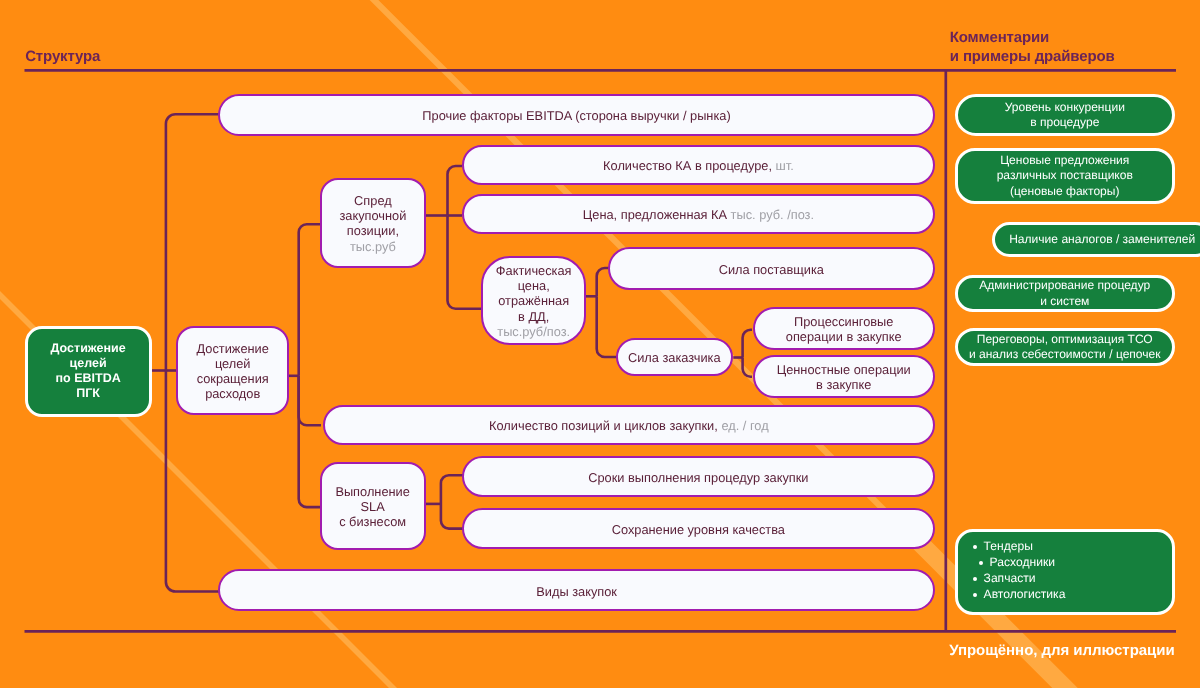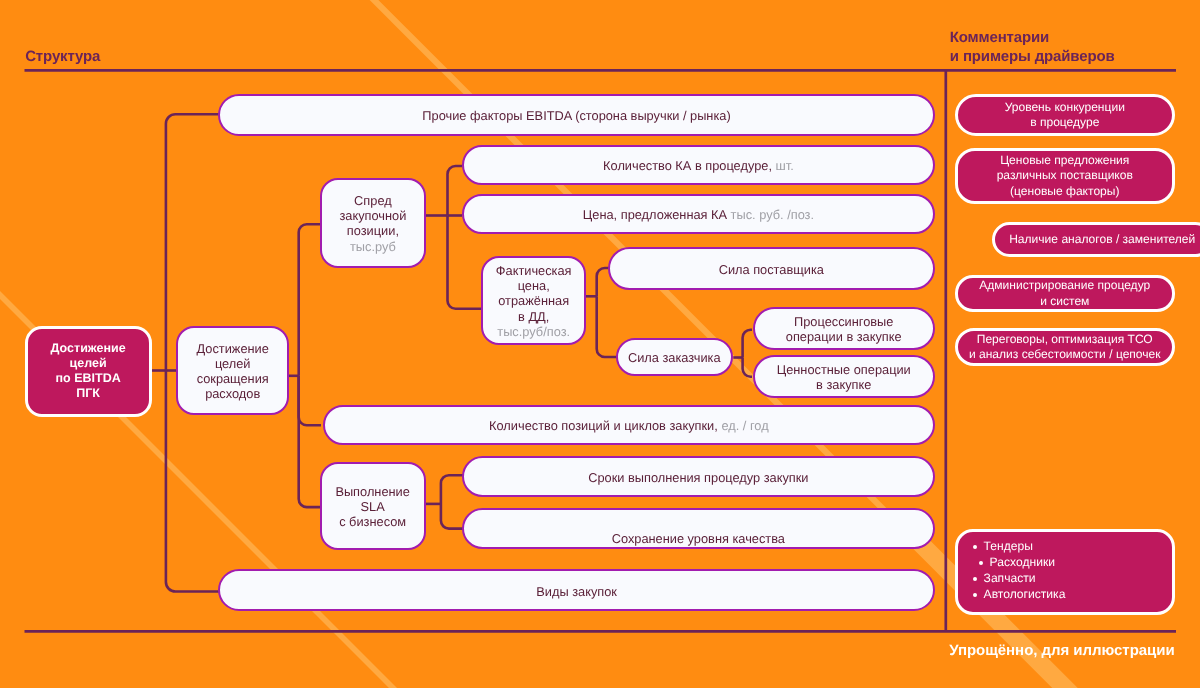--- a/index.html
+++ b/index.html
@@ -14,21 +14,21 @@
         border:2px solid #a21caf;display:flex;flex-direction:column;
         align-items:center;justify-content:center;
         text-align:center;color:#5B2139;font-size:12.8px;line-height:15.2px;}
   .node.pill{border-radius:999px;}
   .node.rr{border-radius:18px;}
   .ln{white-space:pre-line;}
   .sub{color:#A0A0A6;}
   .inline .ln,.inline .sub{display:inline;}
   .inline{display:block;}
 
-  .dk{position:absolute;box-sizing:border-box;background:#be185d;border:3.3px solid #FFFFFF;
+  .dk{position:absolute;box-sizing:border-box;background:#15803d;border:3.3px solid #FFFFFF;
       color:#FFFFFF;display:flex;align-items:center;justify-content:center;text-align:center;
       font-size:12.05px;line-height:15.2px;white-space:pre-line;border-radius:999px;}
 
   .footnote{position:absolute;color:#FFFFFF;font-weight:bold;font-size:15px;letter-spacing:-0.04px;line-height:15px;}
 </style>
 </head>
 <body>
 
 <div id="stage">
 
@@ -113,21 +113,21 @@
     </div>
 
   <div class="node pill" style="left:462px;top:144.7px;width:472.9px;height:40.1px;">
       <span class="inline"><span class="ln">Количество КА в процедуре,</span><span class="sub"> шт.</span></span>
     </div>
 
   <div class="node pill" style="left:462px;top:194.1px;width:472.9px;height:39.6px;">
       <span class="inline"><span class="ln">Цена, предложенная КА</span><span class="sub"> тыс. руб. /поз.</span></span>
     </div>
 
-  <div class="node rr" style="left:481.2px;top:256px;width:105px;height:88.5px;">
+  <div class="node rr" style="left:481.2px;top:256px;width:105px;height:88.5px;border-radius:29px;">
       <span class="ln">Фактическая
 цена,
 отражённая
 в ДД,</span>
       <span class="sub">тыс.руб/поз.</span>
     </div>
 
   <div class="node pill" style="left:607.7px;top:247.2px;width:327.2px;height:42.5px;align-items:center;">
       <span class="ln">Сила поставщика</span>
     </div>
@@ -153,21 +153,21 @@
   <div class="node rr" style="left:319.7px;top:461.9px;width:105.9px;height:87.7px;text-align:center;">
       <span class="ln">Выполнение
 SLA
 с бизнесом</span>
     </div>
 
   <div class="node pill" style="left:461.8px;top:456.2px;width:473.1px;height:40.8px;">
       <span class="ln">Сроки выполнения процедур закупки</span>
     </div>
 
-  <div class="node pill" style="left:461.8px;top:508.3px;width:473.1px;height:40.3px;justify-content:flex-end;">
+  <div class="node pill" style="left:461.8px;top:508.3px;width:473.1px;height:40.3px;">
       <span class="ln">Сохранение уровня качества</span>
     </div>
 
   <div class="node pill" style="left:218.4px;top:569.4px;width:716.5px;height:42px;">
       <span class="ln">Виды закупок</span>
     </div>
 
   <div class="dk" style="left:954.5px;top:94px;width:220.5px;height:42px;border-radius:21px;">Уровень конкуренции
 в процедуре</div>
   <div class="dk" style="left:954.5px;top:148px;width:220.5px;height:56px;border-radius:20px;">Ценовые предложения

